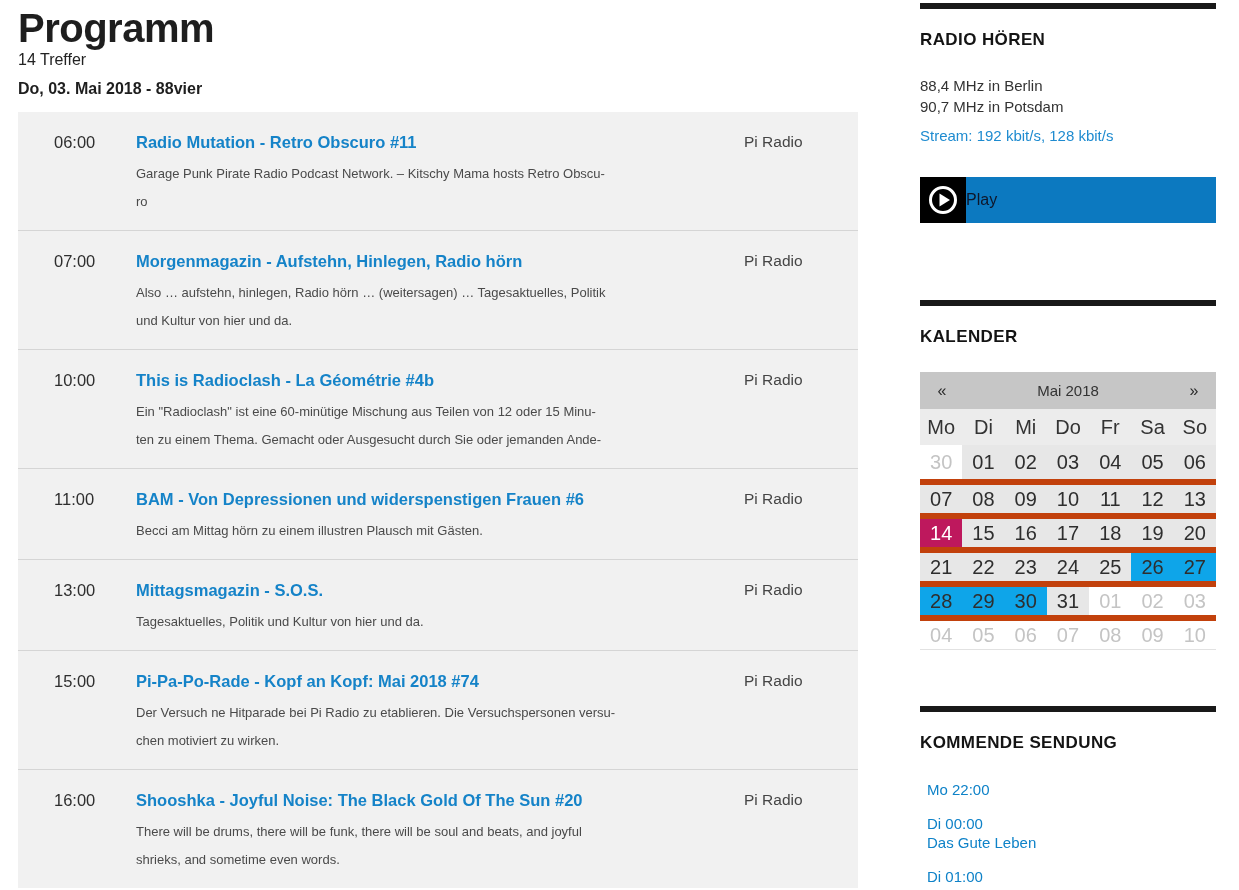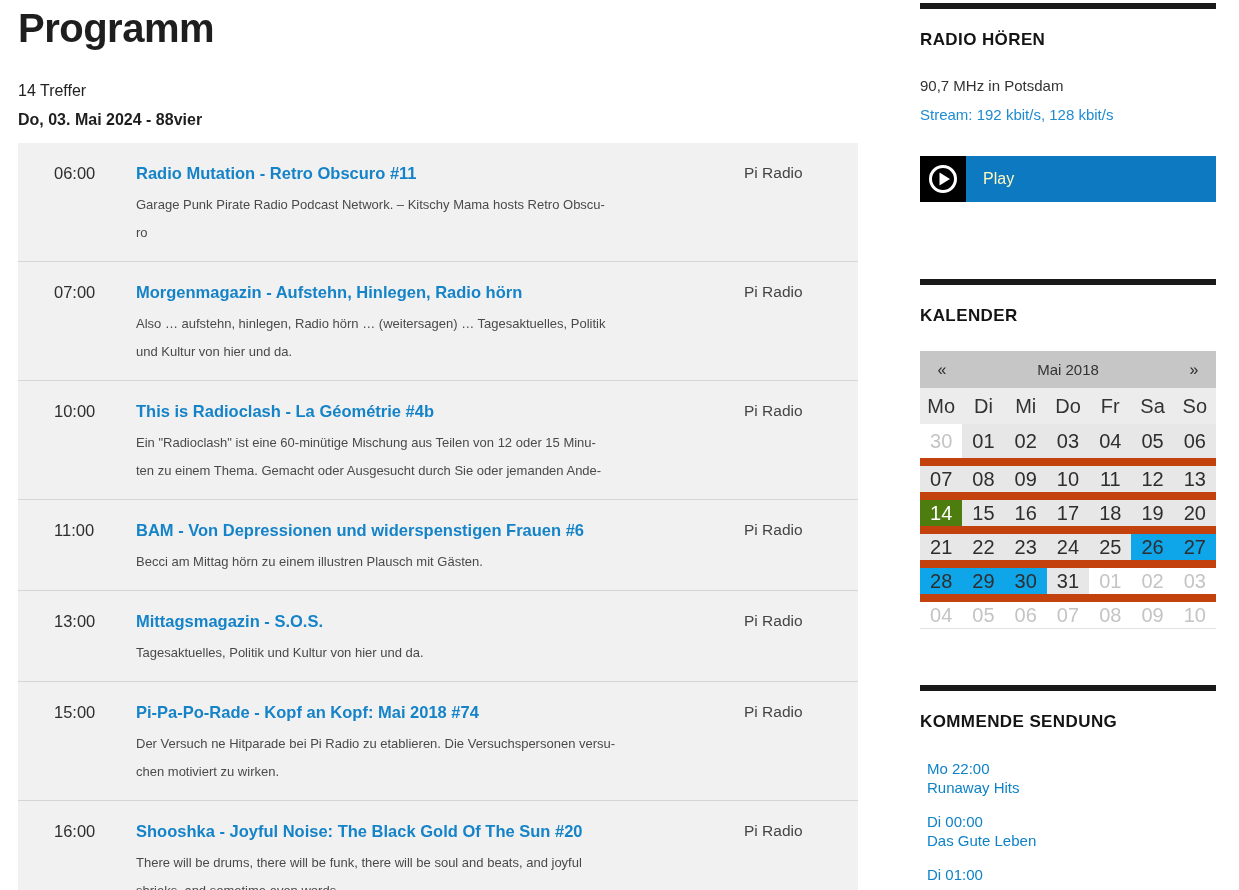--- a/index.html
+++ b/index.html
@@ -9,21 +9,21 @@
     background:#ffffff;
     font-family:"Liberation Sans", sans-serif;
     color:#2e2e2e;
   }
   
   .main { position:absolute; left:18px; top:0; width:840px; }
   .page-title {
     margin:6px 0 0 0; font-size:40px; font-weight:700; color:#1e1e1e;
     letter-spacing:-0.5px;
   }
-  .results-count { margin-top:31px; font-size:16px; color:#222; }
+  .results-count { font-size:16px; color:#222; }
   .date-heading { margin-top:11px; font-size:16px; font-weight:700; color:#1e1e1e; }
   .program-list { margin-top:14px; }
   .entry {
     display:flex; background:#f1f1f1;
     padding:18px 32px 14px 36px;
   }
   .entry + .entry { border-top:1px solid #d5d5d5; }
   .entry-time { width:64px; flex:0 0 64px; font-size:16.5px; color:#2e2e2e; line-height:24px; }
   .entry-body { flex:1 1 auto; min-width:0; padding-left:18px; }
   .entry-title {
@@ -45,58 +45,58 @@
   }
   .freq-block { margin-top:25px; font-size:15px; line-height:21px; color:#333; }
   .stream-line { font-size:15px; line-height:21px; color:#1e8bd0;margin-top:8px; }
   .stream-link { color:#1e8bd0; text-decoration:none; cursor:pointer; }
   .play-button { margin-top:31px; display:flex; height:46px; cursor:pointer; }
   .play-icon-box {
     width:46px; flex:0 0 46px; background:#000;
     display:flex; align-items:center; justify-content:center;
   }
   .play-bar {
-    flex:1 1 auto; background:#0c79c0; color:#fef9c3; font-size:16px;
-    display:flex; align-items:center; padding-left:17px;
+    flex:1 1 auto; background:#0c79c0; color:#0f172a; font-size:16px;
+    display:flex; align-items:center; 
   }
   .bar-mid1 { margin-top:77px; }
   .bar-mid2 { margin-top:56px; }
   
   .calendar { margin-top:25px; width:100%; border-bottom:1px solid #e2e2e2; }
   .cal-head {
     height:37px; background:#c6c6c6; display:flex; align-items:center;
     font-size:15px; color:#333;
   }
   .cal-nav { width:44px; text-align:center; font-size:16px; color:#2b2b2b; cursor:pointer; }
   .cal-month { flex:1; text-align:center; }
   .cal-row { display:flex; }
-  .cal-row + .cal-row { border-top:8px solid #c2410c; }
+  .cal-row + .cal-row { border-top:6px solid #c2410c; }
   .cal-weekdays { height:36px; background:#ececec; }
   .cal-weekdays .cal-cell { color:#333; }
   .cal-dates { height:34px; }
   .cal-cell {
     flex:1 1 0; display:flex; align-items:center; justify-content:center;
     font-size:20px; color:#2e2e2e;
   }
   .cal-cell.active { background:#e7e7e7; cursor:pointer; }
-  .cal-cell.selected { background:#4d7c0f; color:#fff; cursor:pointer; }
+  .cal-cell.selected { background:#be185d; color:#fff; cursor:pointer; }
   .cal-cell.plain { background:#0ea5e9; }
   .cal-cell.muted { background:#ffffff; color:#c4c4c4; }
   
   .upcoming-list { margin-top:27px; padding-left:7px; }
   .upcoming-item { display:block; text-decoration:none; margin-bottom:15px; cursor:pointer; }
   .upcoming-time, .upcoming-title { font-size:15px; line-height:19px; color:#0e82c8; }
 </style>
 </head>
 <body>
 
 <div class="main">
   <h1 class="page-title">Programm</h1>
   <div class="results-count">14 Treffer</div>
-  <div class="date-heading">Do, 03. Mai 2024 - 88vier</div>
+  <div class="date-heading">Do, 03. Mai 2018 - 88vier</div>
   <div class="program-list">
       <div class="entry">
         <div class="entry-time">06:00</div>
         <div class="entry-body"><a class="entry-title">Radio Mutation - Retro Obscuro #11</a><div class="entry-desc">Garage Punk Pirate Radio Podcast Network. – Kitschy Mama hosts Retro Obscu-
 ro</div></div>
         <div class="entry-station">Pi Radio</div>
       </div>
       <div class="entry">
         <div class="entry-time">07:00</div>
         <div class="entry-body"><a class="entry-title">Morgenmagazin - Aufstehn, Hinlegen, Radio hörn</a><div class="entry-desc">Also … aufstehn, hinlegen, Radio hörn … (weitersagen) … Tagesaktuelles, Politik
@@ -132,20 +132,21 @@
         <div class="entry-station">Pi Radio</div>
       </div>
     </div>
 </div>
 
 <div class="sidebar">
 
   <div class="black-bar bar-top"></div>
   <h2 class="side-heading">RADIO HÖREN</h2>
   <div class="freq-block">
+    <div>88,4 MHz in Berlin</div>
     <div>90,7 MHz in Potsdam</div>
     <div class="stream-line"><a class="stream-link">Stream: 192 kbit/s</a><span>, </span><a class="stream-link">128 kbit/s</a></div>
   </div>
 
   <div class="play-button">
     <div class="play-icon-box">
       <svg width="32" height="32" viewBox="0 0 32 32">
         <circle cx="16" cy="16" r="12.5" fill="none" stroke="#ffffff" stroke-width="3"></circle>
         <polygon points="12.5,9.5 23,16 12.5,22.5" fill="#ffffff"></polygon>
       </svg>
@@ -227,21 +228,20 @@
           <div class="cal-cell muted">10</div>
         </div>
       </div>
   </div>
 
   <div class="black-bar bar-mid2"></div>
   <h2 class="side-heading">KOMMENDE SENDUNG</h2>
   <div class="upcoming-list">
       <a class="upcoming-item">
         <div class="upcoming-time">Mo 22:00</div>
-        <div class="upcoming-title">Runaway Hits</div>
       </a>
       <a class="upcoming-item">
         <div class="upcoming-time">Di 00:00</div>
         <div class="upcoming-title">Das Gute Leben</div>
       </a>
       <a class="upcoming-item">
         <div class="upcoming-time">Di 01:00</div>
       </a>
     </div>
 

